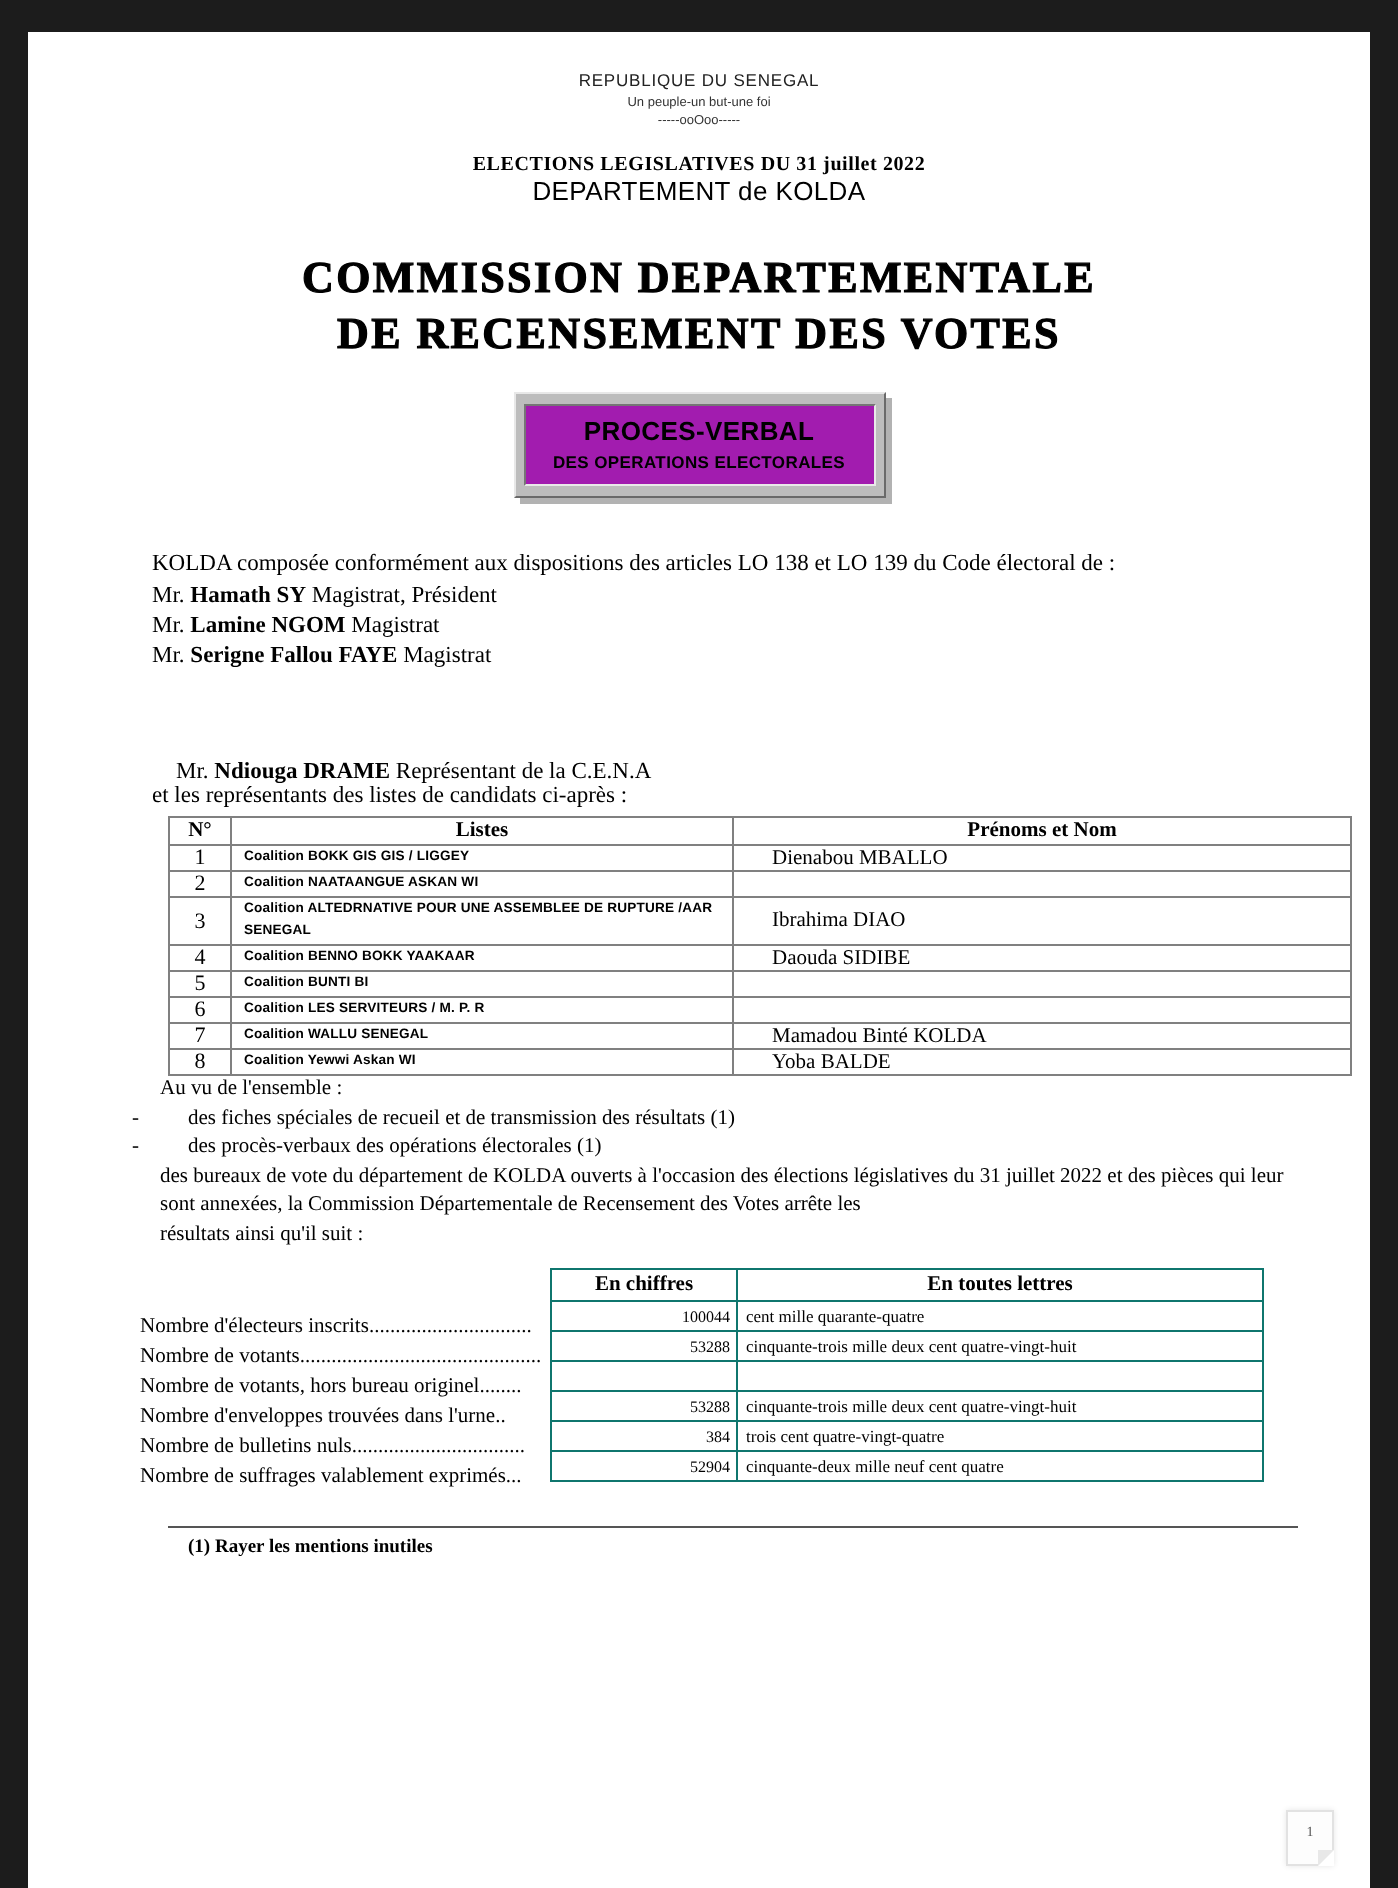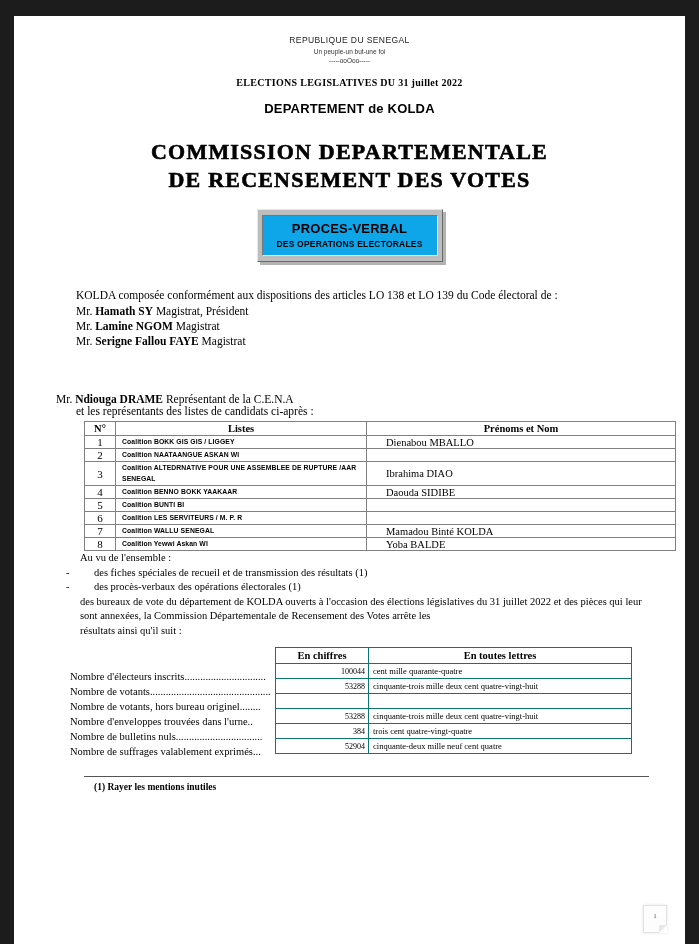--- a/index.html
+++ b/index.html
@@ -60,24 +60,23 @@
   }
   .elections {
     font-family: "Liberation Serif", serif;
     font-weight: bold;
     font-size: 10px;
     letter-spacing: .3px;
     margin-top: 13px;
   }
   .departement {
     font-family: "Liberation Sans", sans-serif;
-    font-weight: bold;
+    font-weight: normal;
     font-size: 13px;
     letter-spacing: .2px;
-    margin-top: 13px;
   }
   .bigtitle {
     font-family: "Liberation Serif", serif;
     font-weight: bold;
     font-size: 22px;
     letter-spacing: 1.2px;
     line-height: 1.28;
     margin-top: 22px;
     -webkit-text-stroke: 0.6px #000;
   }
@@ -94,21 +93,21 @@
     width: 186px;
     padding: 5px 4px;
     background: #bdbdbd;
     border: 1px solid #6a6a6a;
     border-top-color: #e8e8e8;
     border-left-color: #e8e8e8;
     box-shadow: 3px 3px 0 rgba(0,0,0,.30);
     box-sizing: border-box;
   }
   .pv-inner {
-    background: #0ea5e9;
+    background: #a21caf;
     border: 1px solid #767676;
     border-bottom-color: #e9e9e9;
     border-right-color: #e9e9e9;
     padding: 5px 4px 6px;
     text-align: center;
   }
   .pv-t1 {
     font-family: "Liberation Sans", sans-serif;
     font-weight: bold;
     font-size: 13px;
@@ -126,21 +125,21 @@
   .body-block {
     margin: 26px 0 0 0;
     padding: 0 54px 0 62px;
     font-size: 11.5px;
     line-height: 1.33;
     text-align: left;
   }
   .body-block p { margin: 0; }
   .body-block b { font-weight: bold; }
   .spacer-lg { height: 44px; }
-  .cena { padding: 0 42px; font-size: 11.5px; }
+  .cena { padding: 0 74px; font-size: 11.5px; }
   .repr-line { padding: 0 62px; font-size: 11.5px; }
 
   
   table { border-collapse: collapse; }
   .lists-table {
     margin: 4px 0 0 70px;
     width: 588px;
     table-layout: fixed;
   }
   .lists-table td, .lists-table th {

